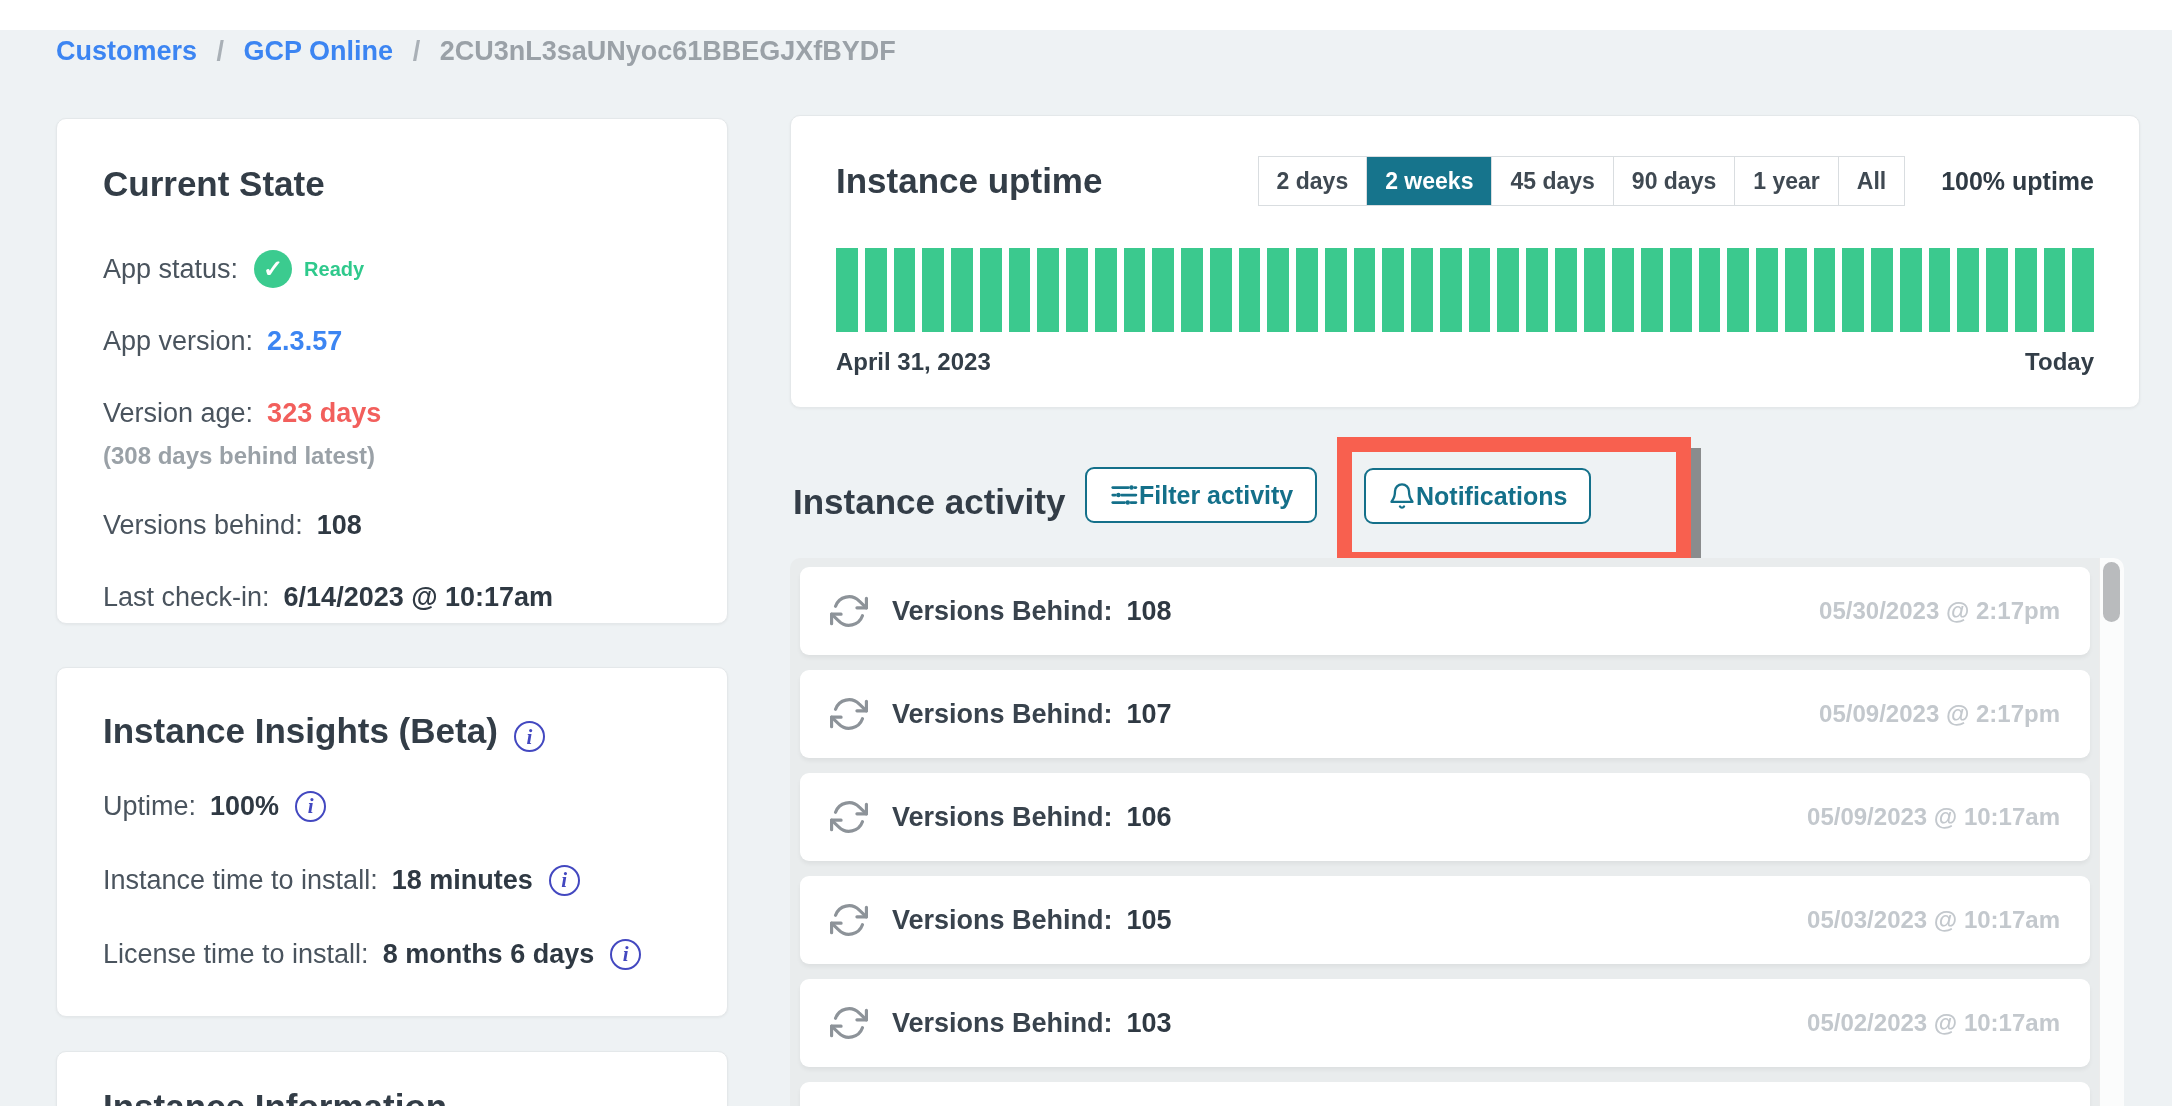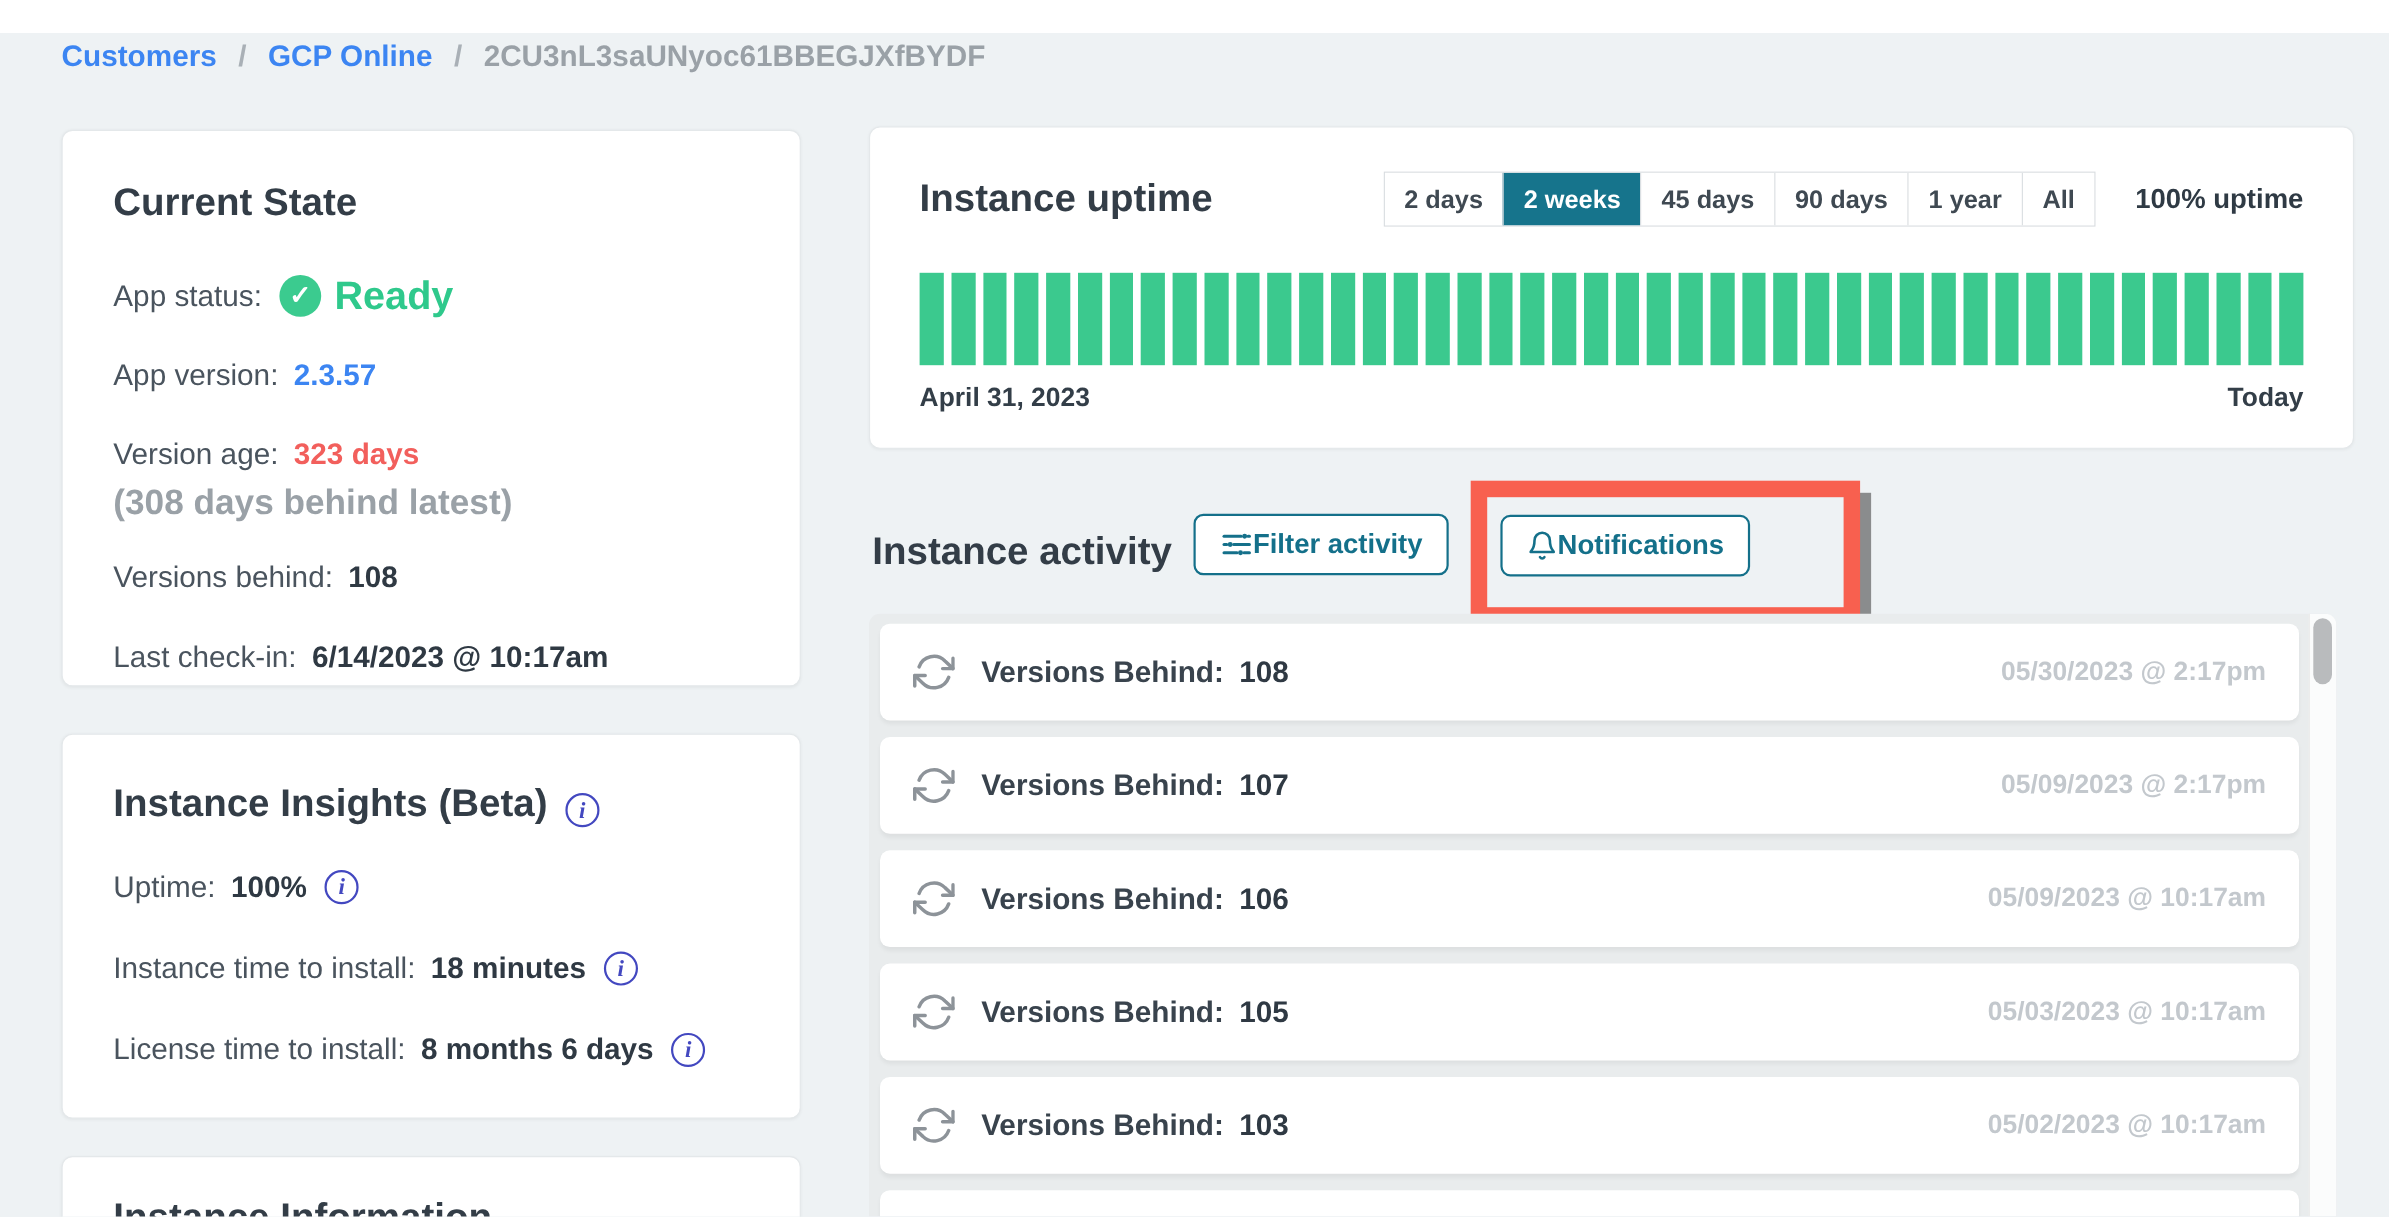--- a/index.html
+++ b/index.html
@@ -20,23 +20,23 @@
   
   .card{position:absolute;background:#fff;border:1px solid #e4e8ea;border-radius:10px;
         box-shadow:0 1px 3px rgba(0,0,0,.05);box-sizing:border-box}
   .card-title{font-size:35px;font-weight:700;color:#333d47;line-height:42px}
 
   
   #card-current{left:56px;top:118px;width:672px;height:506px;padding:44px 46px}
   .cs-row{display:flex;align-items:center;font-size:27px;color:#4a545e;line-height:40px;margin-top:32px;white-space:nowrap}
   .cs-row.first{margin-top:44px}
   .cs-row.after-note{margin-top:34px}
-  .cs-note{font-size:32px;color:#9aa1a7;font-weight:700;line-height:30px;margin-top:8px}
+  .cs-note{font-size:24px;color:#9aa1a7;font-weight:700;line-height:30px;margin-top:8px}
   .v{font-weight:700;color:#2f3943;margin-left:14px}
-  .v-green{color:#2fc98c;font-weight:700;font-size:36px;margin-left:12px}
+  .v-green{color:#2fc98c;font-weight:700;font-size:20px;margin-left:12px}
   .v-blue{color:#3c85f2;font-weight:700;margin-left:14px}
   .v-red{color:#f25f5c;font-weight:700;margin-left:14px}
   .check-badge{display:inline-flex;align-items:center;justify-content:center;
     width:38px;height:38px;border-radius:50%;background:#3bcb8f;color:#fff;
     font-size:24px;font-weight:700;margin-left:16px;flex:none}
 
   
   #card-insights{left:56px;top:667px;width:672px;height:350px;padding:42px 46px}
   #card-insights .card-title{display:flex;align-items:flex-end}
   .ins-row{display:flex;align-items:center;font-size:27px;color:#4a545e;line-height:40px;margin-top:34px;white-space:nowrap}

